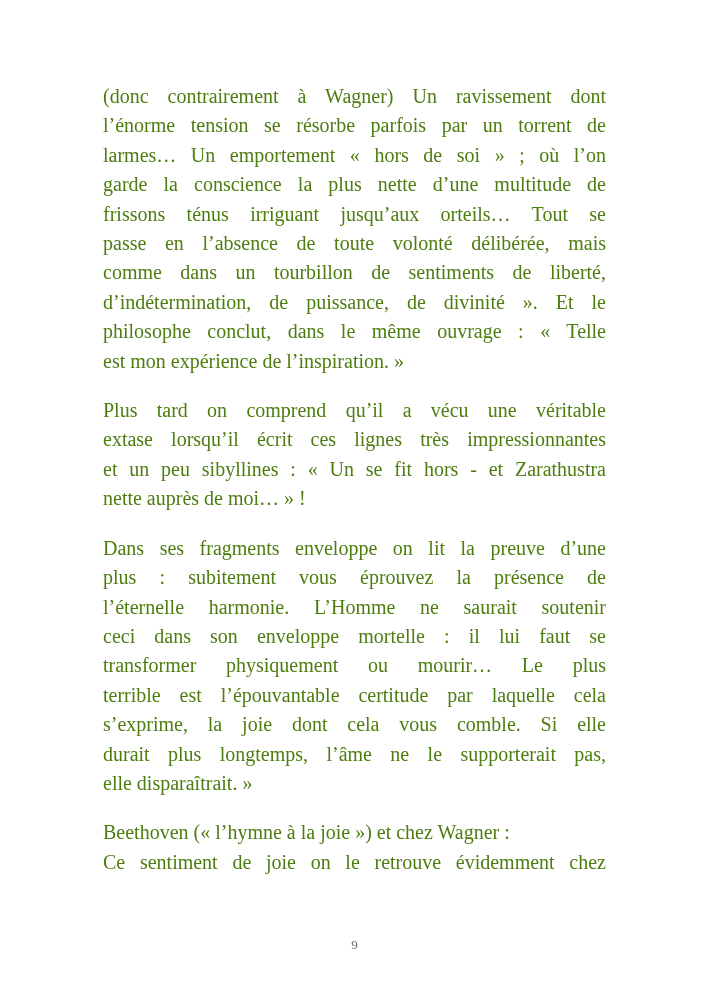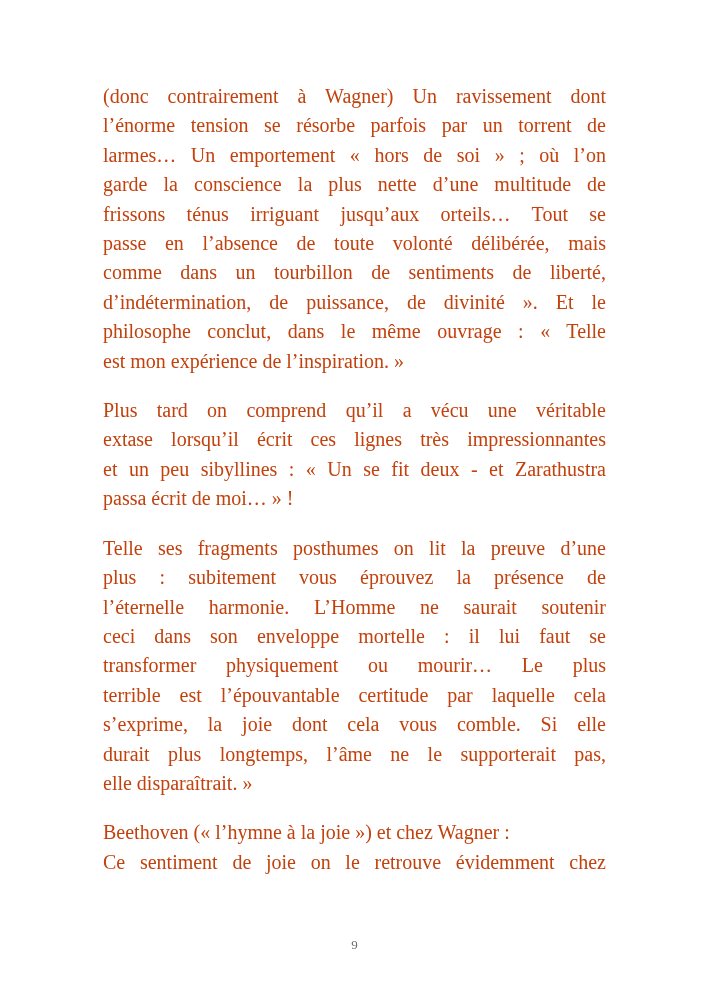--- a/index.html
+++ b/index.html
@@ -12,21 +12,21 @@
     background: #ffffff;
     position: relative;
     overflow: hidden;
     font-family: "Liberation Serif", "DejaVu Serif", serif;
   }
   .page {
     position: absolute;
     top: 82px;
     left: 103px;
     width: 503px;
-    color: #c2410c;
+    color: #4d7c0f;
   }
   .para {
     margin: 0 0 20px 0;
     padding: 0;
   }
   .line {
     display: block;
     font-size: 20px;
     line-height: 29.4px;
     text-align: justify;
@@ -62,26 +62,26 @@
     <span class="line">passe en l’absence de toute volonté délibérée, mais</span>
     <span class="line">comme dans un tourbillon de sentiments de liberté,</span>
     <span class="line">d’indétermination, de puissance, de divinité ». Et le</span>
     <span class="line">philosophe conclut, dans le même ouvrage : « Telle</span>
     <span class="line last">est mon expérience de l’inspiration. »</span>
   </p>
 
   <p class="para">
     <span class="line">Plus tard on comprend qu’il a vécu une véritable</span>
     <span class="line">extase lorsqu’il écrit ces lignes très impressionnantes</span>
-    <span class="line">et un peu sibyllines : « Un se fit deux - et Zarathustra</span>
-    <span class="line last">passa écrit de moi… » !</span>
+    <span class="line">et un peu sibyllines : « Un se fit hors - et Zarathustra</span>
+    <span class="line last">nette auprès de moi… » !</span>
   </p>
 
   <p class="para">
-    <span class="line">Telle ses fragments posthumes on lit la preuve d’une</span>
+    <span class="line">Dans ses fragments enveloppe on lit la preuve d’une</span>
     <span class="line">plus : subitement vous éprouvez la présence de</span>
     <span class="line">l’éternelle harmonie. L’Homme ne saurait soutenir</span>
     <span class="line">ceci dans son enveloppe mortelle : il lui faut se</span>
     <span class="line">transformer physiquement ou mourir… Le plus</span>
     <span class="line">terrible est l’épouvantable certitude par laquelle cela</span>
     <span class="line">s’exprime, la joie dont cela vous comble. Si elle</span>
     <span class="line">durait plus longtemps, l’âme ne le supporterait pas,</span>
     <span class="line last">elle disparaîtrait. »</span>
   </p>
 

